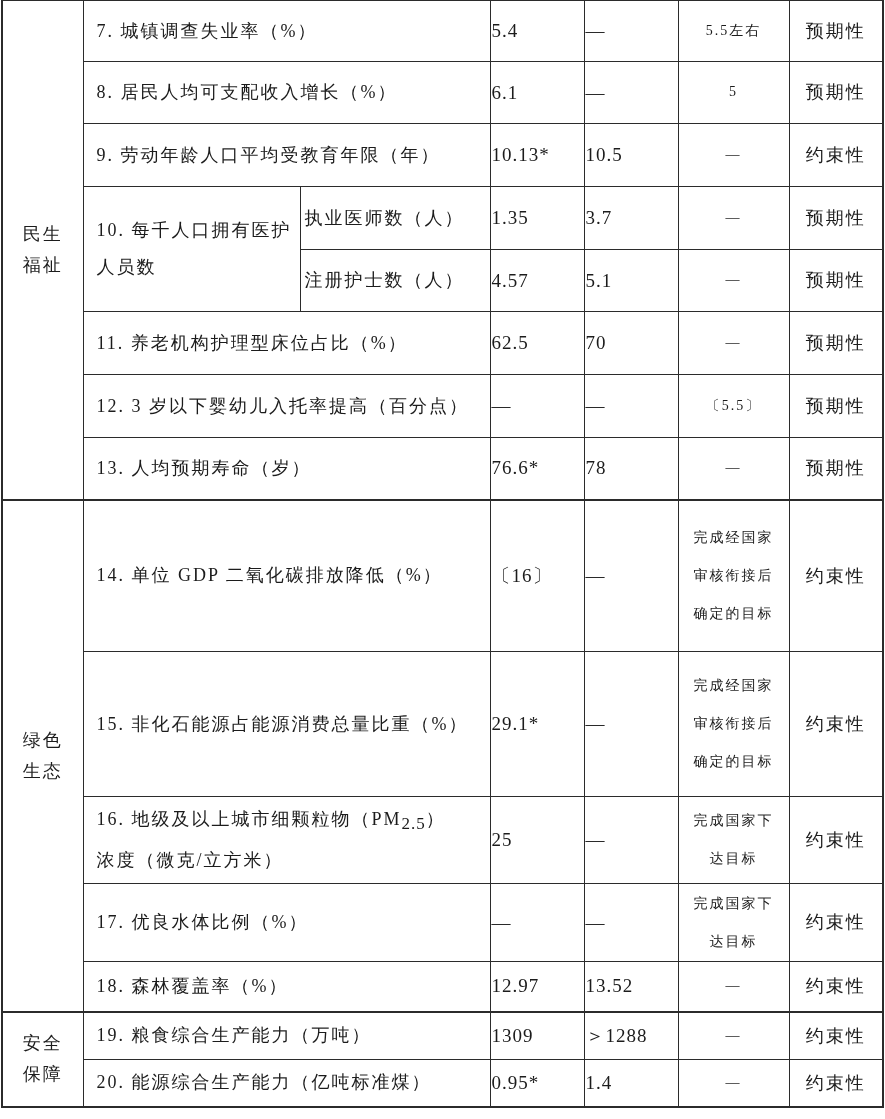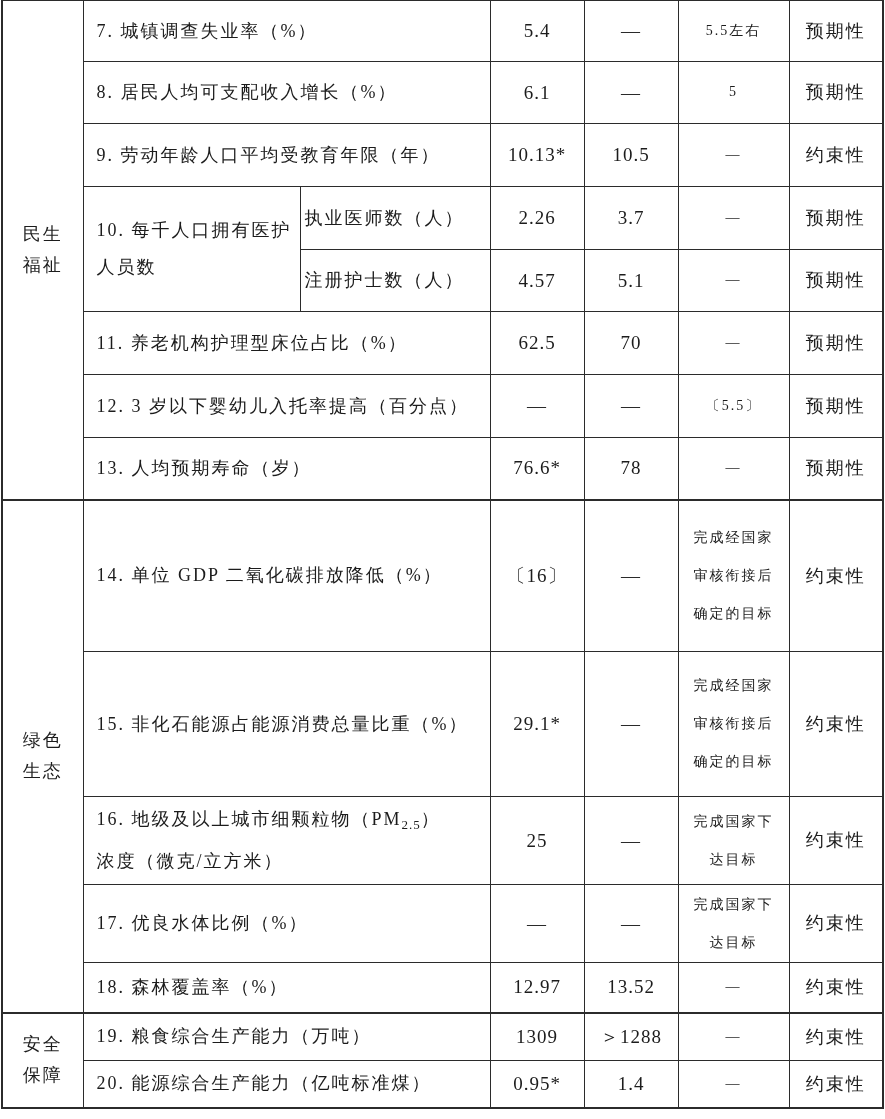--- a/index.html
+++ b/index.html
@@ -48,21 +48,21 @@
     text-align:left;
     padding:4px 8px 4px 13px;
     letter-spacing:2px;
     line-height:37px;
   }
   td.sub{
     letter-spacing:2px;
     padding:4px 4px;
   }
   td.val{
-    text-align:center;
+    text-align:left;
     letter-spacing:1px;
     font-size:19px;
   }
   td.tgt{
     text-align:center;
     letter-spacing:2px;
     font-size:14px;
     padding:0;
   }
   td.tgt .block{
@@ -73,21 +73,21 @@
     word-break:break-all;
     letter-spacing:2px;
     line-height:38px;
   }
   td.attr{
     text-align:center;
     letter-spacing:2px;
     margin-left:43px;
   }
   sub.pm{
-    font-size:13px;
+    font-size:17px;
     letter-spacing:1px;
     vertical-align:-4px;
   }
   .line2{display:block;}
 </style>
 </head>
 <body>
 
 <table>
   <colgroup>
@@ -124,21 +124,21 @@
       <td class="ind" colspan="2">9. 劳动年龄人口平均受教育年限（年）</td>
       <td class="val">10.13*</td>
       <td class="val">10.5</td>
       <td class="tgt">—</td>
       <td class="attr">约束性</td>
     </tr>
 
     <tr style="height:63px">
       <td class="ind" rowspan="2">10. 每千人口拥有医护人员数</td>
       <td class="sub">执业医师数（人）</td>
-      <td class="val">2.26</td>
+      <td class="val">1.35</td>
       <td class="val">3.7</td>
       <td class="tgt">—</td>
       <td class="attr">预期性</td>
     </tr>
 
     <tr style="height:62px">
       <td class="sub">注册护士数（人）</td>
       <td class="val">4.57</td>
       <td class="val">5.1</td>
       <td class="tgt">—</td>

